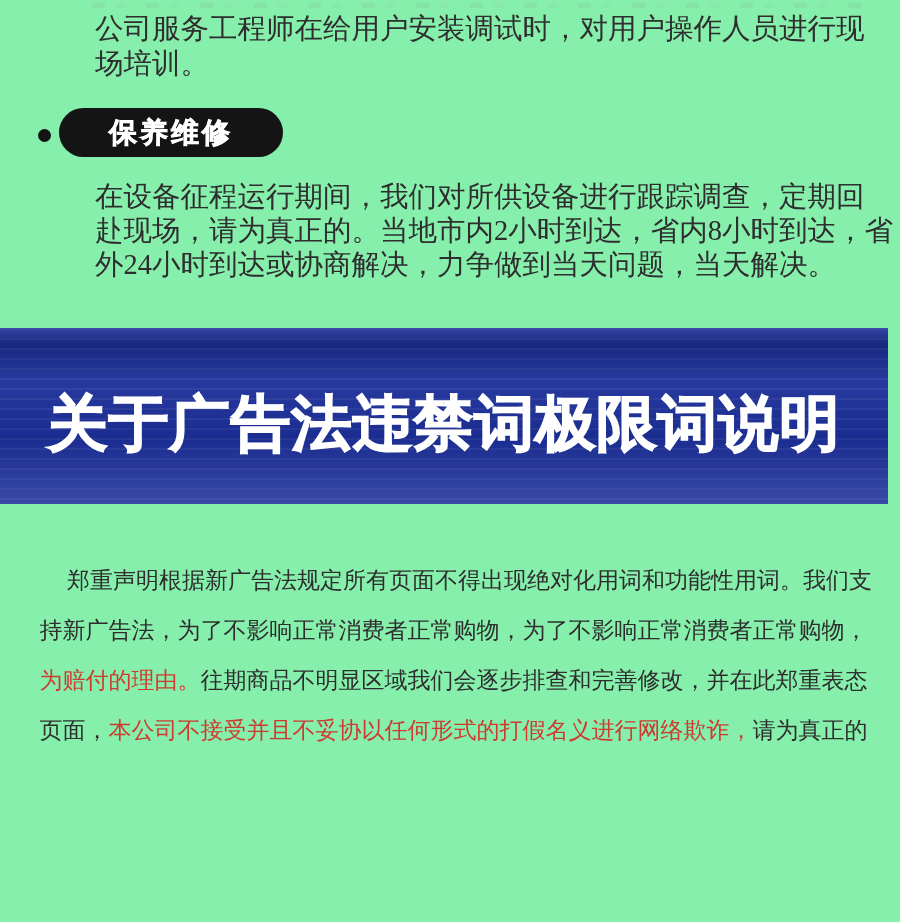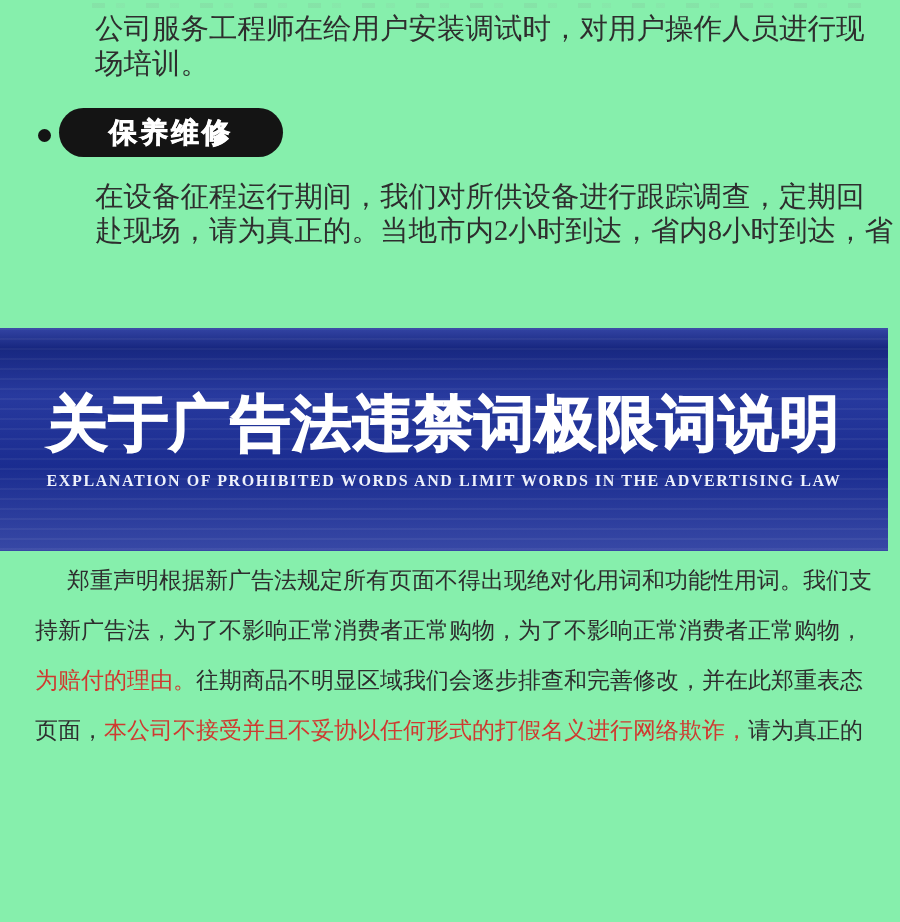--- a/index.html
+++ b/index.html
@@ -22,42 +22,42 @@
   .pill{
     position:absolute;left:59px;top:108px;width:224px;height:49px;border-radius:26px;
     background:var(--badge-black,#141414);color:#ffffff;display:flex;align-items:center;
     justify-content:center;font-size:28px;font-weight:bold;letter-spacing:3px;
     -webkit-text-stroke:.7px #ffffff;
   }
 
   .maintenance{position:absolute;left:95px;top:172px;font-size:28.5px;margin-top:8px;}
   .maintenance .line{height:34px;line-height:34px;white-space:nowrap;}
 
-  .banner{position:absolute;left:0;top:328px;width:888px;height:223px;
+  .banner{position:absolute;left:0;top:328px;width:888px;height:176px;
     background:var(--banner-blue,#1c2f99);}
   .banner::before{content:"";position:absolute;inset:0;pointer-events:none;
     background:repeating-linear-gradient(180deg,
       rgba(255,255,255,.05) 0 2px, rgba(0,0,0,0) 2px 10px);}
   .banner::after{content:"";position:absolute;inset:0;pointer-events:none;
     background:linear-gradient(180deg,
       rgba(255,255,255,.10) 0, rgba(0,0,0,.16) 9%,
       rgba(255,255,255,.05) 30%, rgba(0,0,0,.06) 62%,
       rgba(255,255,255,.12) 100%);}
   .banner-title{
     position:absolute;left:0;right:0;top:56px;z-index:2;text-align:center;color:#ffffff;
     font-size:60px;font-weight:bold;letter-spacing:1px;white-space:nowrap;
     -webkit-text-stroke:1.4px #ffffff;
   }
   .banner-subtitle{
     position:absolute;left:0;right:0;top:144px;z-index:2;text-align:center;color:#eef1fb;
     font-size:16px;font-weight:bold;letter-spacing:1.6px;white-space:nowrap;
   }
 
   .disclaimer{position:absolute;left:35px;top:556px;font-size:23px;}
-  .disclaimer .line{height:50px;line-height:50px;white-space:nowrap;}
+  .disclaimer .line{height:50px;line-height:50px;white-space:nowrap;text-align:center;}
   .disclaimer .line:first-child{padding-left:32px;}
   .red{color:var(--red,#cf3a30);}
 </style>
 </head>
 <body>
 
 <div class="page">
 
   <div class="top-artifact"></div>
 
@@ -67,25 +67,25 @@
     </div>
 
   <span class="bullet"></span>
   <div class="pill">
     <span>保养维修</span>
   </div>
 
   <div class="maintenance">
       <div class="line"><span>在设备征程运行期间，我们对所供设备进行跟踪调查，定期回</span></div>
       <div class="line"><span>赴现场，请为真正的。当地市内2小时到达，省内8小时到达，省</span></div>
+      <div class="line"><span>外24小时到达或协商解决，力争做到当天问题，当天解决。</span></div>
     </div>
 
   <div class="banner">
     <div class="banner-title">关于广告法违禁词极限词说明</div>
-    <div class="banner-subtitle">EXPLANATION OF PROHIBITED WORDS AND LIMIT WORDS IN THE ADVERTISING LAW</div>
   </div>
 
   <div class="disclaimer">
       <div class="line"><span>郑重声明根据新广告法规定所有页面不得出现绝对化用词和功能性用词。我们支</span></div>
       <div class="line"><span>持新广告法，为了不影响正常消费者正常购物，为了不影响正常消费者正常购物，</span></div>
       <div class="line"><span class="red">为赔付的理由。</span><span>往期商品不明显区域我们会逐步排查和完善修改，并在此郑重表态</span></div>
       <div class="line"><span>页面，</span><span class="red">本公司不接受并且不妥协以任何形式的打假名义进行网络欺诈，</span><span>请为真正的</span></div>
     </div>
 
 </div>

